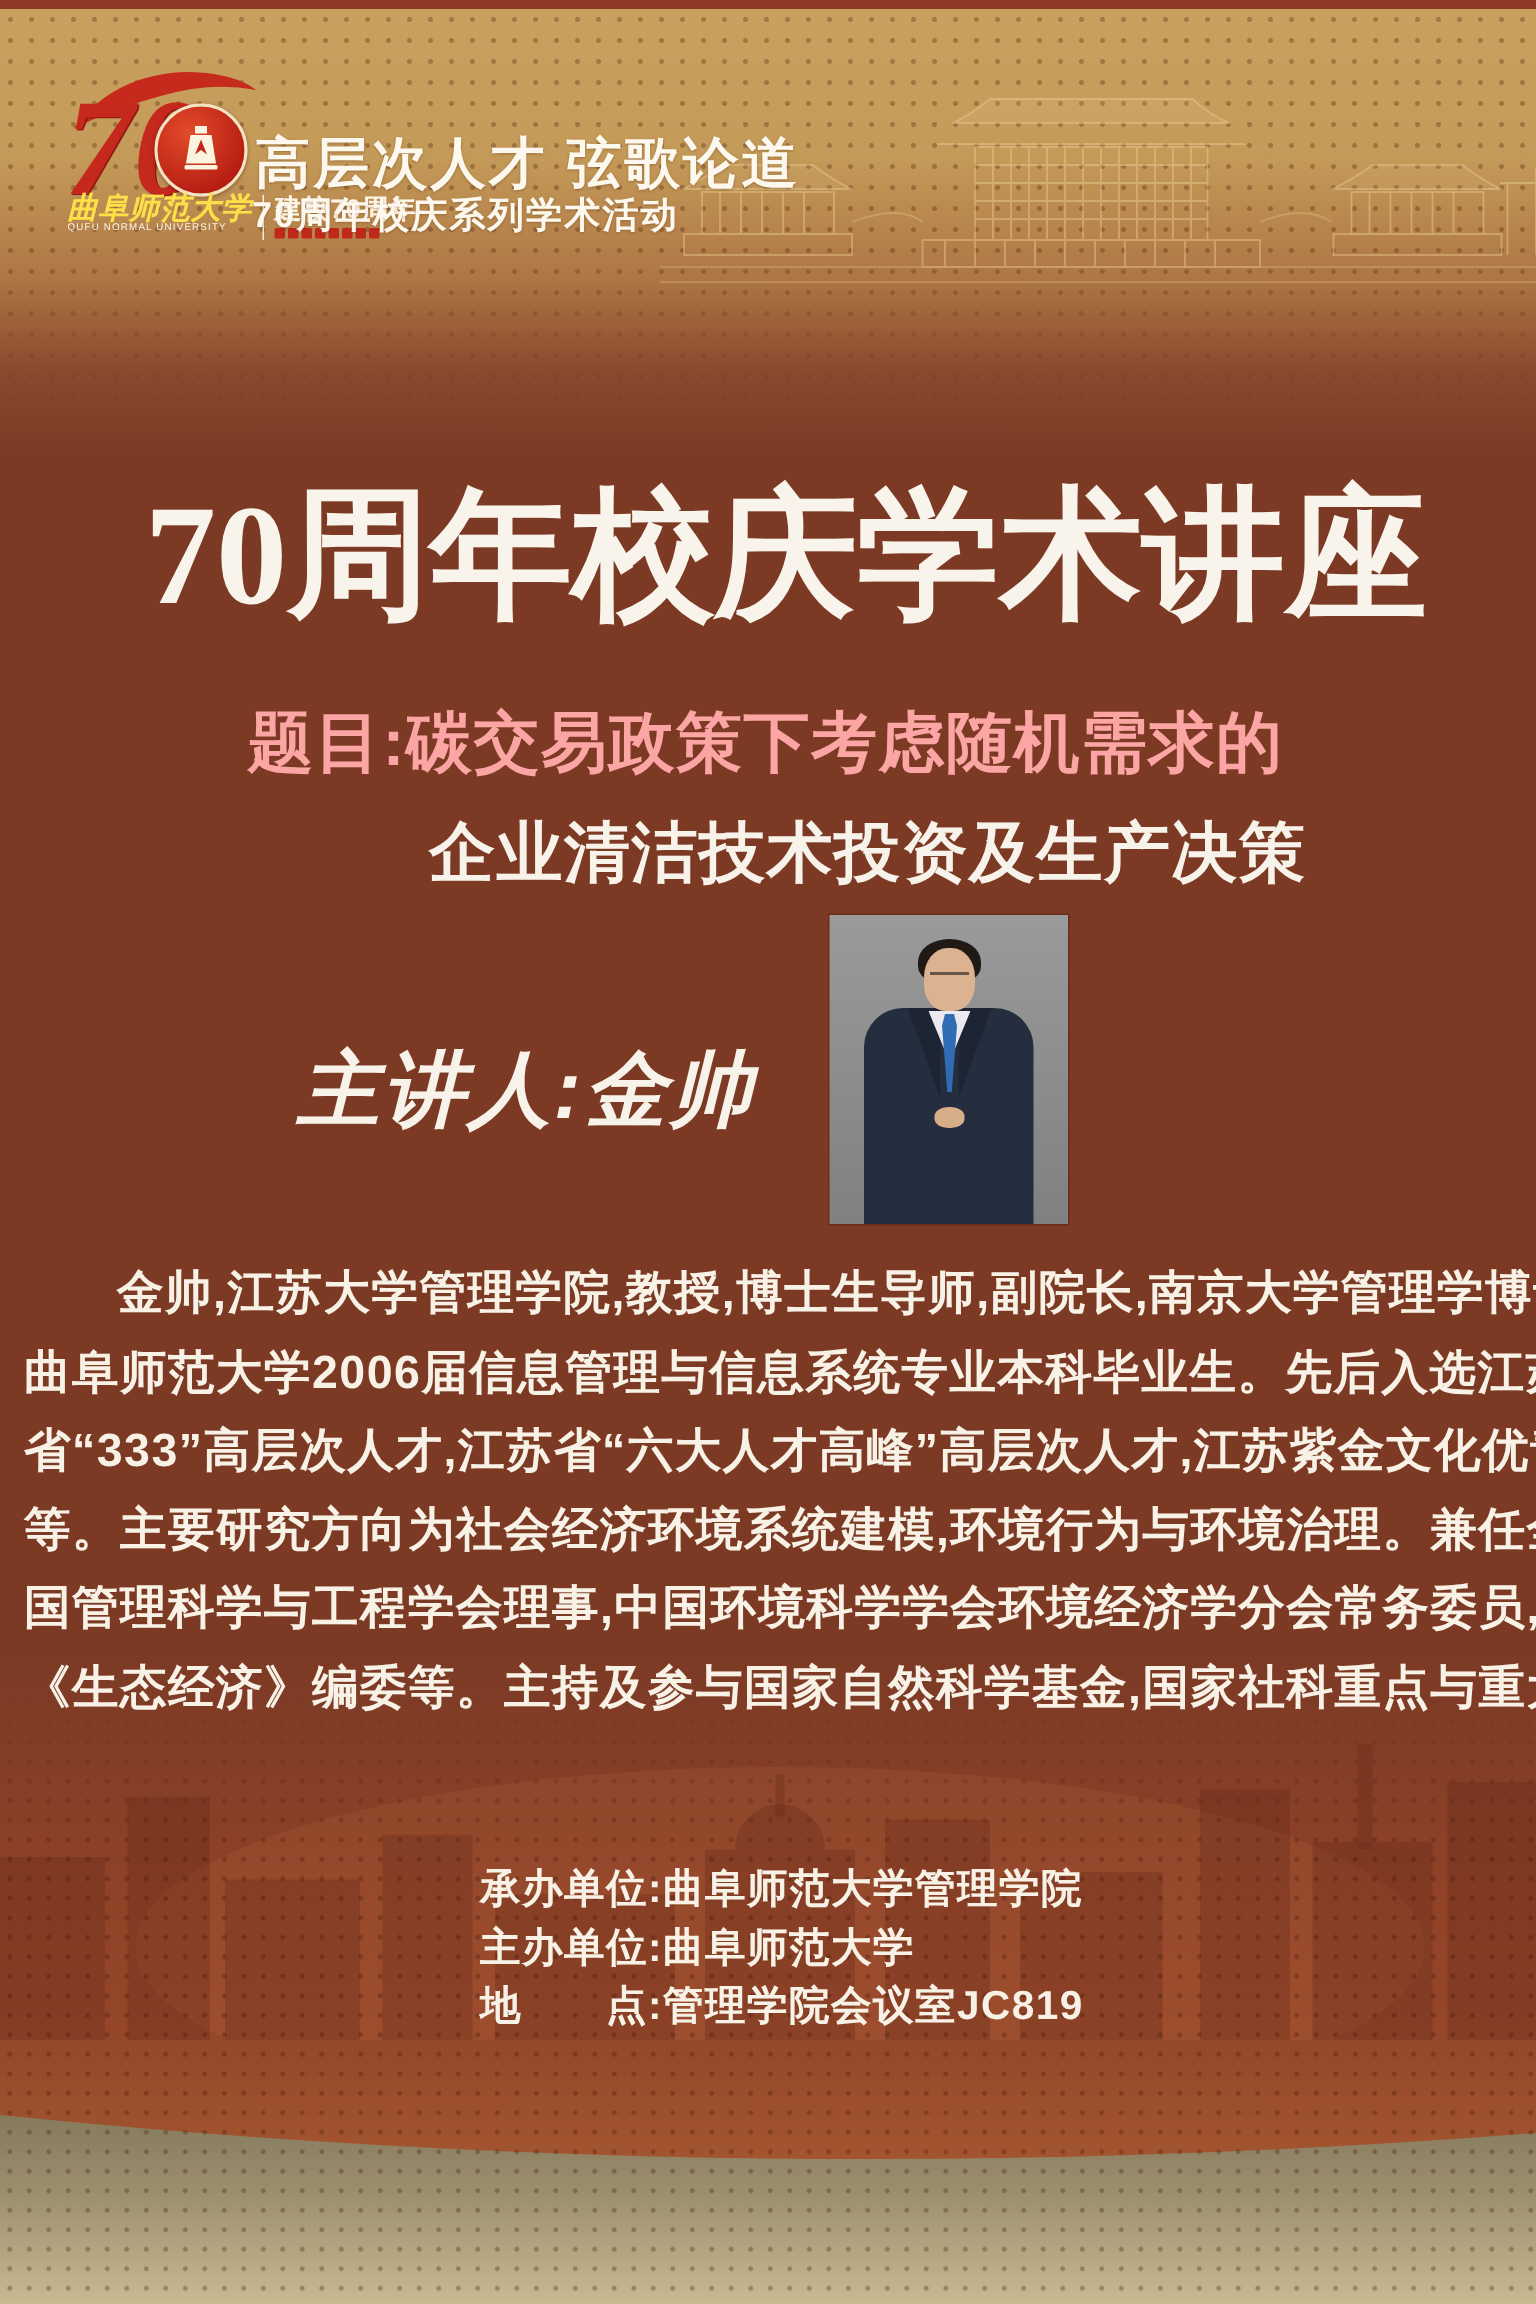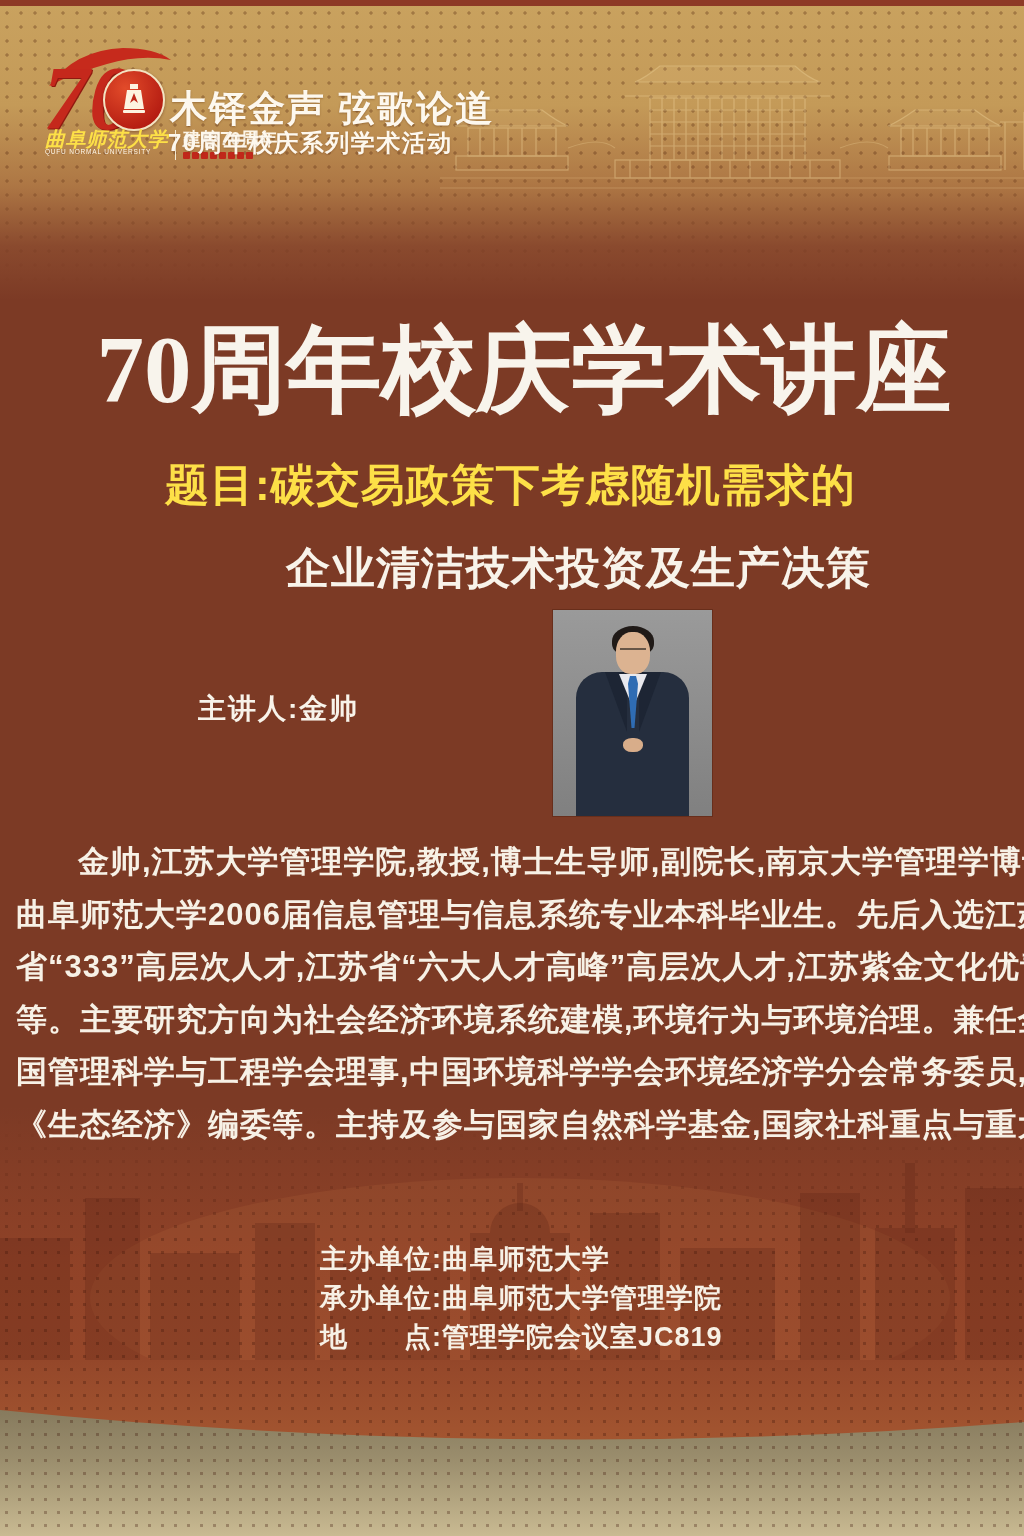--- a/index.html
+++ b/index.html
@@ -73,23 +73,23 @@
   .slogan-sub{
     position:absolute;left:168px;top:127px;font-size:24px;font-weight:bold;
     color:#fdf8ee;letter-spacing:1.5px;text-shadow:0 1px 2px rgba(90,40,10,.3);
   }
   
   .main-title{
     position:absolute;left:12px;top:316px;width:100%;text-align:center;z-index:10;
     font-family:Liberation Serif, serif;
     font-weight:bold;font-size:95px;line-height:108px;letter-spacing:0px;color:#f8f4ec;
   }
-  .topic-line1{position:absolute;left:165px;top:456px;font-size:44px;font-weight:bold;color:#fde047;letter-spacing:1px;z-index:10;}
+  .topic-line1{position:absolute;left:165px;top:466px;font-size:44px;font-weight:bold;color:#fca5a5;letter-spacing:1px;z-index:10;}
   .topic-line2{position:absolute;left:266px;top:539px;font-size:44px;font-weight:bold;color:#f8f3ea;letter-spacing:1px;z-index:10;margin-left:20px;}
-  .speaker{position:absolute;left:198px;top:690px;font-size:28px;font-weight:bold;color:#f8f3ea;letter-spacing:2px;z-index:10;}
+  .speaker{position:absolute;left:198px;top:690px;font-size:55px;font-weight:bold;color:#f8f3ea;letter-spacing:2px;z-index:10;font-style:italic;}
   
   .photo{
     position:absolute;left:553px;top:610px;width:159px;height:206px;z-index:10;
     background:linear-gradient(180deg,#9a9a9a 0%,#8c8c8c 55%,#808080 100%);
     box-shadow:0 0 0 1px rgba(60,20,8,.3);overflow:hidden;
   }
   .p-hair{position:absolute;left:59px;top:16px;width:42px;height:30px;background:#201a17;border-radius:50% 50% 40% 40%;}
   .p-head{position:absolute;left:63px;top:22px;width:34px;height:42px;background:#dcb391;border-radius:46% 46% 42% 42%;}
   .p-glasses{position:absolute;left:67px;top:38px;width:26px;height:7px;border-top:2px solid rgba(40,35,30,.65);}
   .p-suit{
@@ -213,21 +213,21 @@
             <i></i>
             <i></i>
             <i></i>
             <i></i>
             <i></i>
             <i></i>
             <i></i>
         </div>
       </div>
     </div>
-    <div class="slogan-main">木铎金声 弦歌论道</div>
+    <div class="slogan-main">高层次人才 弦歌论道</div>
     <div class="slogan-sub">70周年校庆系列学术活动</div>
   </div>
 
   <div class="main-title">70周年校庆学术讲座</div>
 
   <div class="topic-line1">题目:碳交易政策下考虑随机需求的</div>
   <div class="topic-line2">企业清洁技术投资及生产决策</div>
 
   <div class="speaker">主讲人:金帅</div>
 
@@ -246,18 +246,18 @@
   <div class="bio">
     <div class="bio-line indent">金帅,江苏大学管理学院,教授,博士生导师,副院长,南京大学管理学博士。</div>
     <div class="bio-line">曲阜师范大学2006届信息管理与信息系统专业本科毕业生。先后入选江苏</div>
     <div class="bio-line">省“333”高层次人才,江苏省“六大人才高峰”高层次人才,江苏紫金文化优青</div>
     <div class="bio-line">等。主要研究方向为社会经济环境系统建模,环境行为与环境治理。兼任全</div>
     <div class="bio-line">国管理科学与工程学会理事,中国环境科学学会环境经济学分会常务委员,</div>
     <div class="bio-line">《生态经济》编委等。主持及参与国家自然科学基金,国家社科重点与重大</div>
   </div>
 
   <div class="footer">
+    <div class="footer-line">承办单位:曲阜师范大学管理学院</div>
     <div class="footer-line">主办单位:曲阜师范大学</div>
-    <div class="footer-line">承办单位:曲阜师范大学管理学院</div>
     <div class="footer-line">地　　点:管理学院会议室JC819</div>
   </div>
 
 </div>
 
 </body></html>

